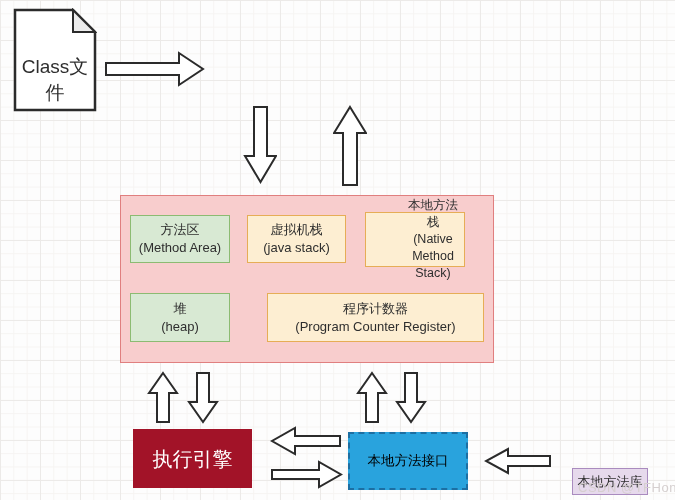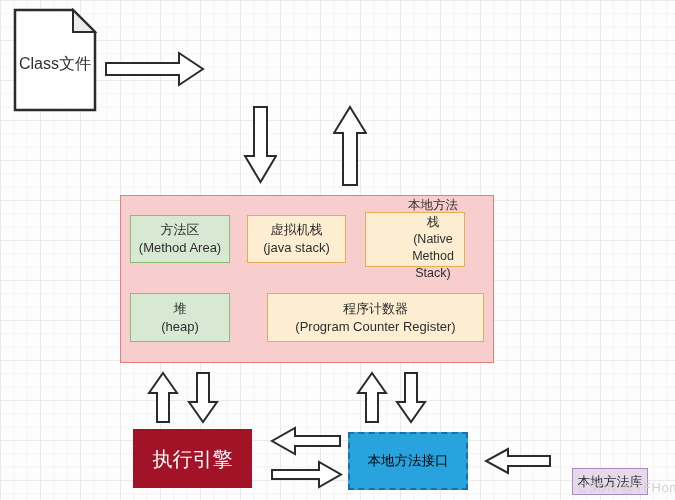--- a/index.html
+++ b/index.html
@@ -54,21 +54,21 @@
     background: #29a3dd; border: 2px dashed #1c6fa3; color: #000000; font-size: 13.5px;
   }
 
   .library-box {
     left: 572px; top: 468px; width: 76px; height: 27px;
     background: #e6d9ec; border: 1px solid #a98bbf; font-size: 13px;
   }
 
   .doc-label {
     position: absolute; left: 0; top: 46px; width: 100%;
-    text-align: center; font-size: 16px;
+    text-align: center; font-size: 19px;
   }
 
   .watermark {
     position: absolute; left: 578px; top: 480px; width: 97px;
     font-size: 13px; color: #d5cfcf; letter-spacing: 0.5px; white-space: nowrap;
   }
 
   svg { display: block; }
 </style>
 </head>

